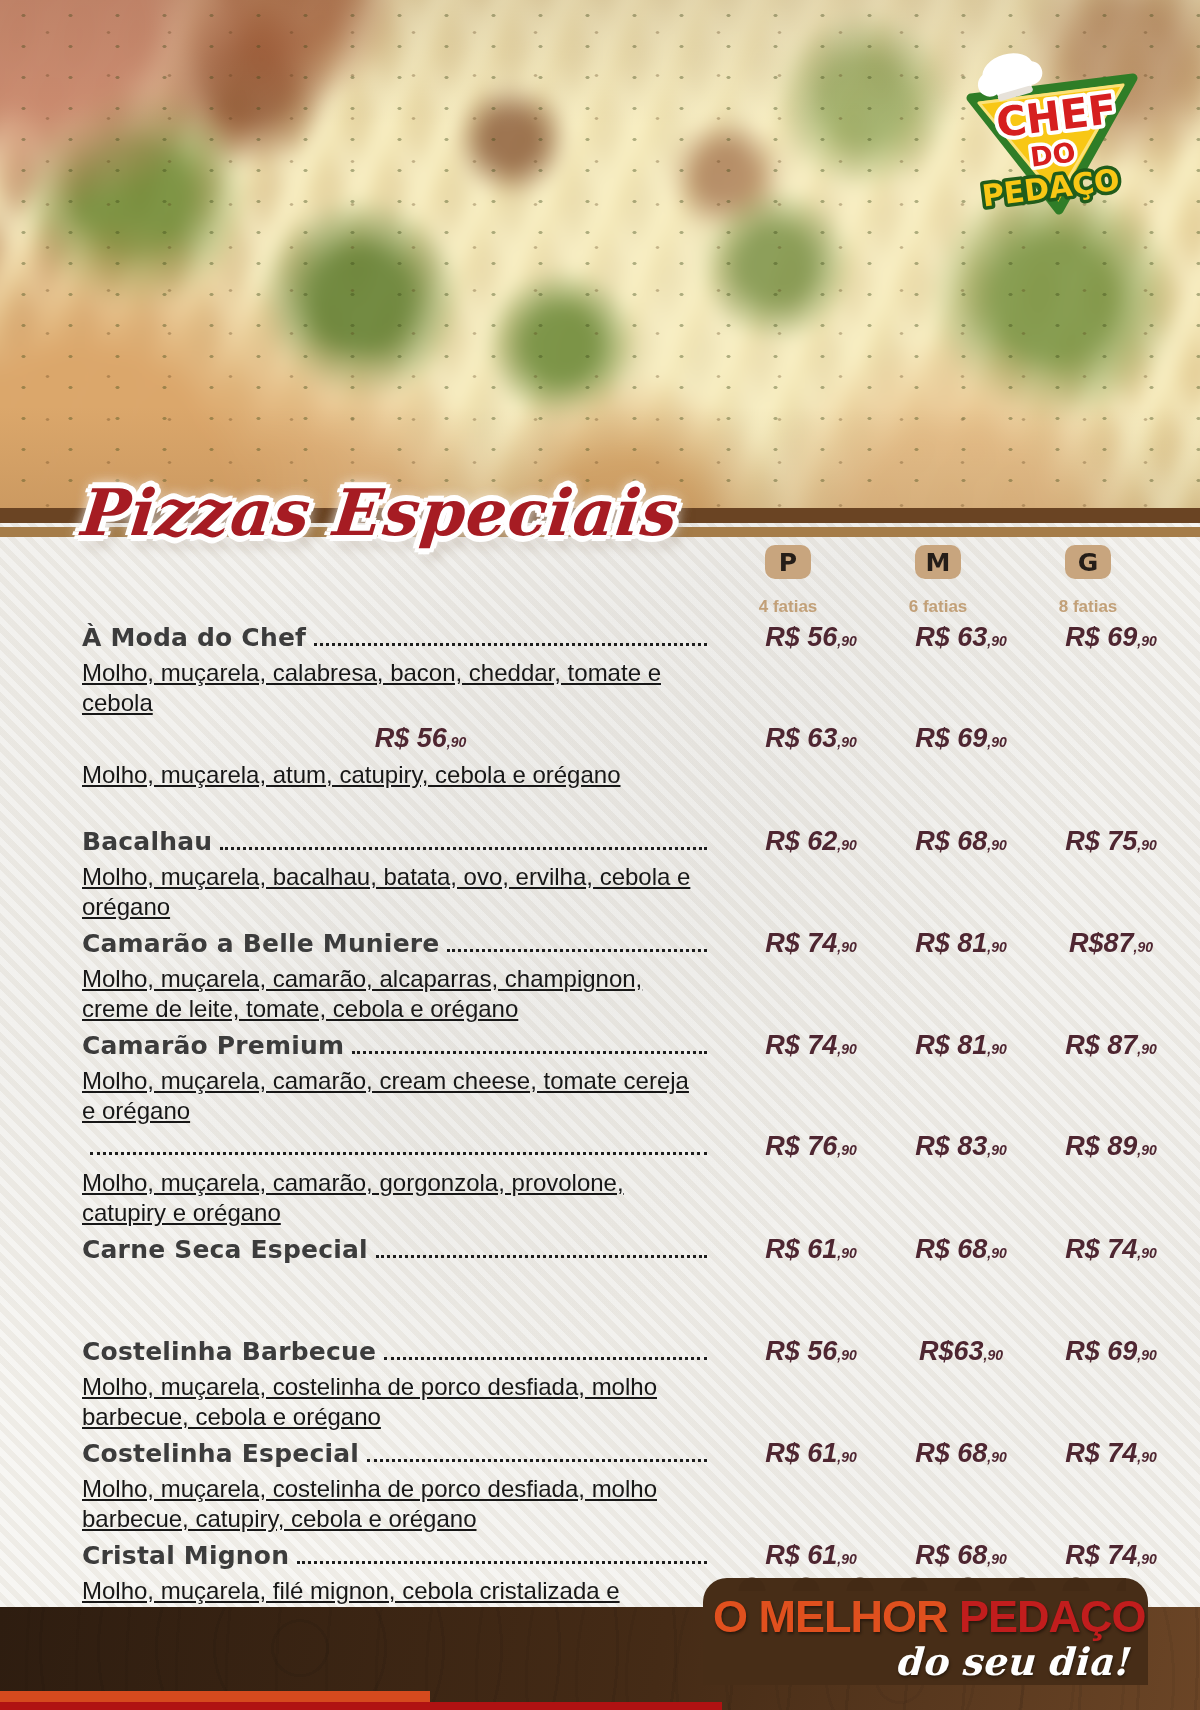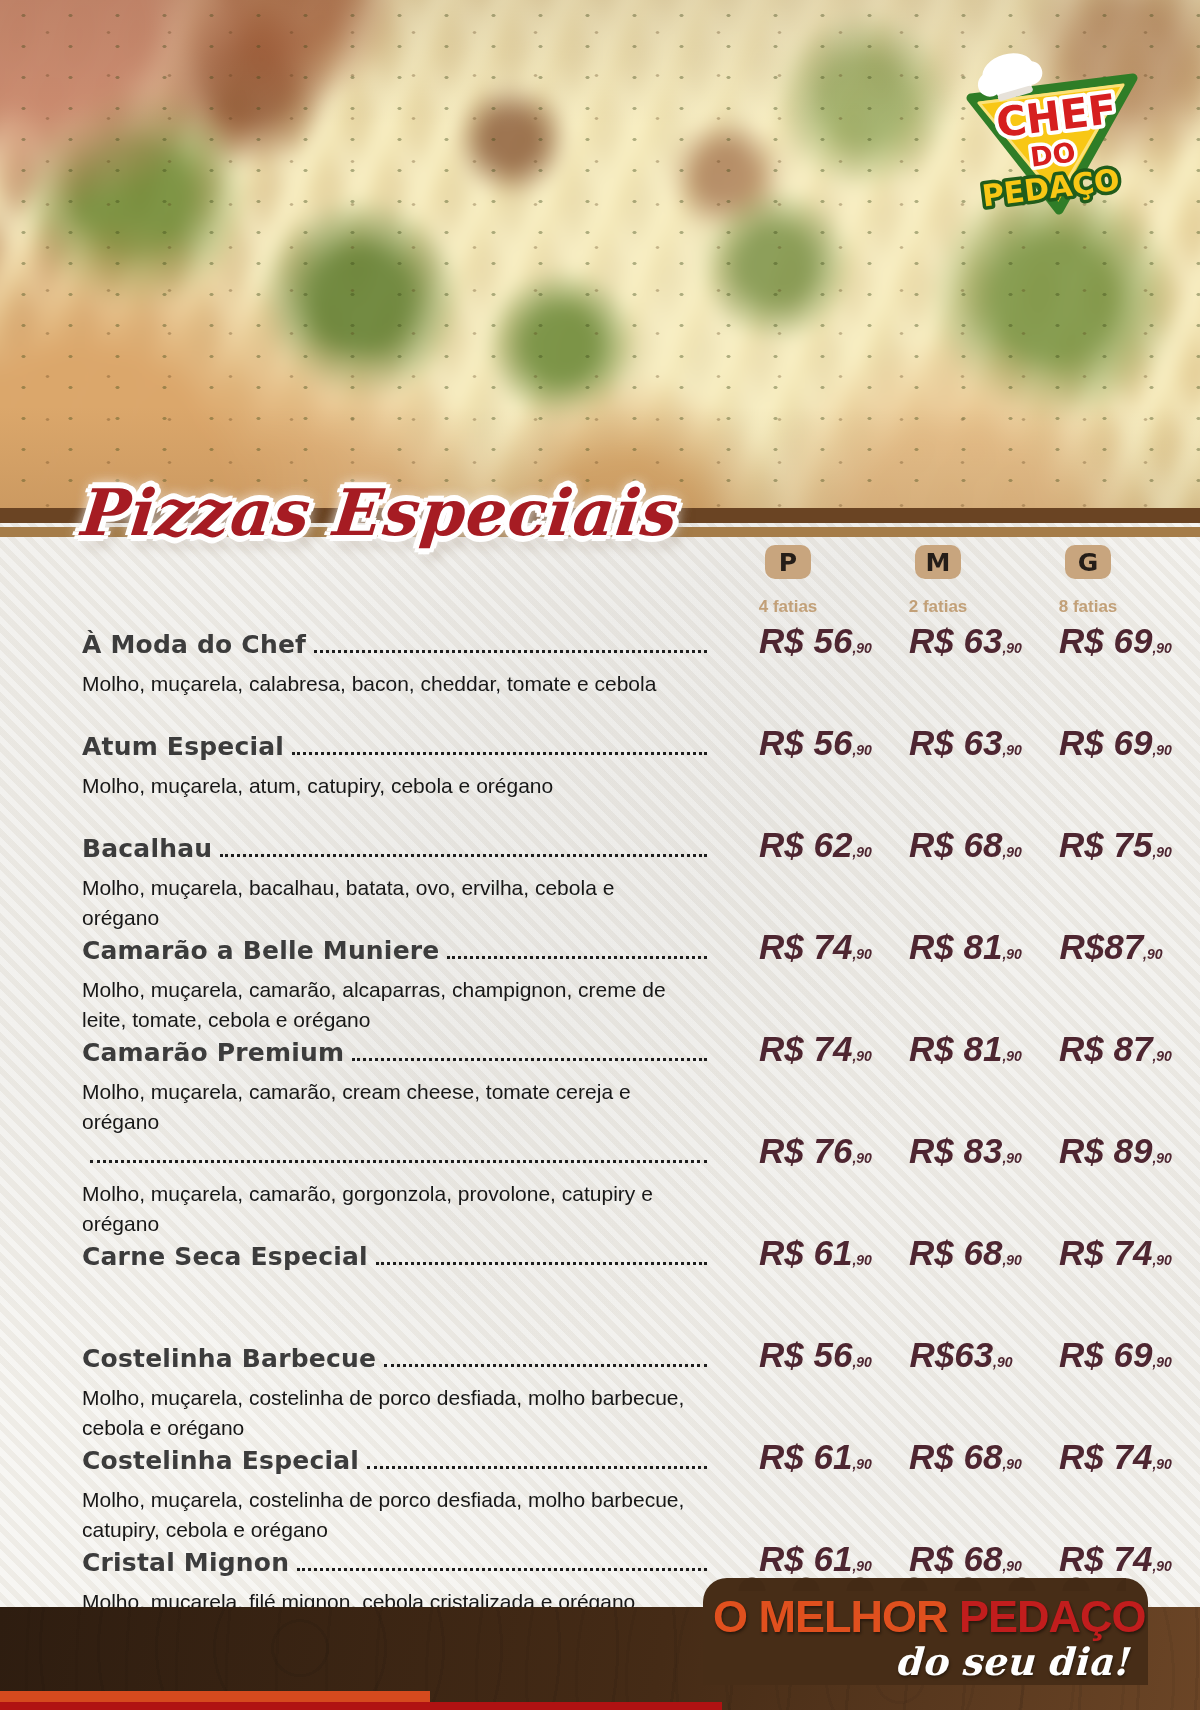--- a/index.html
+++ b/index.html
@@ -87,25 +87,25 @@
 
   .item { height:102px; }
   .row1 { display:grid; grid-template-columns:1fr 150px 150px 150px; height:34px; align-items:baseline; }
   .name-wrap { display:flex; align-items:center; min-width:0; }
   .item-name {
     font-family:"DejaVu Sans", sans-serif; font-weight:bold;
     font-size:25px; line-height:34px; color:#3c3c3c; letter-spacing:.2px; white-space:nowrap;
   }
   .leader { flex:1; align-self:end; height:0; margin:0 6px 9px 8px; border-bottom:3.4px dotted #1d1d1d; }
   .price { text-align:center; white-space:nowrap; color:#4e2631; font-style:italic; font-weight:bold; }
-  .price .p-main  { font-size:35px;margin-left:46px; }
+  .price .p-main  { font-size:27px;margin-left:46px; }
   .price .p-cents { font-size:14px; }
   .item-desc {
-    max-width:612px; margin-top:14px;
-    font-size:21px; line-height:30px; color:#171717;
+    max-width:612px; margin-top:3px;
+    font-size:24px; line-height:30px; color:#171717;text-decoration:underline;
   }
 
   
   .footer {
     position:absolute; left:0; top:1607px; width:1200px; height:103px; z-index:4;
     background:
       repeating-radial-gradient(circle at 25% 40%, transparent 0 26px, rgba(0,0,0,.07) 26px 29px, transparent 29px 58px),
       repeating-radial-gradient(circle at 75% 70%, transparent 0 22px, rgba(0,0,0,.05) 22px 25px, transparent 25px 50px),
       linear-gradient(100deg, #2e1d10 0%, #452b16 55%, #6b4526 100%);
   }
@@ -172,21 +172,21 @@
   <div class="menu">
 
     <div class="cols size-header">
       <div class="cell"></div>
       <div class="cell">
         <div class="size-badge" style="background:#c8a57e;">P</div>
         <div class="slice-label">4 fatias</div>
       </div>
       <div class="cell">
         <div class="size-badge" style="background:#c8a57e;">M</div>
-        <div class="slice-label">2 fatias</div>
+        <div class="slice-label">6 fatias</div>
       </div>
       <div class="cell">
         <div class="size-badge" style="background:#c8a57e;">G</div>
         <div class="slice-label">8 fatias</div>
       </div>
     </div>
 
     <div id="item-list">
   <div class="item">
     <div class="row1">
@@ -202,24 +202,20 @@
       </div>
       <div class="price">
         <span class="p-main">R$ 69</span><span class="p-cents">,90</span>
       </div>
     </div>
     <div class="item-desc">Molho, muçarela, calabresa, bacon, cheddar, tomate e cebola</div>
   </div>
 
   <div class="item">
     <div class="row1">
-      <div class="name-wrap">
-        <span class="item-name">Atum Especial</span>
-        <span class="leader"></span>
-      </div>
       <div class="price">
         <span class="p-main">R$ 56</span><span class="p-cents">,90</span>
       </div>
       <div class="price">
         <span class="p-main">R$ 63</span><span class="p-cents">,90</span>
       </div>
       <div class="price">
         <span class="p-main">R$ 69</span><span class="p-cents">,90</span>
       </div>
     </div>

